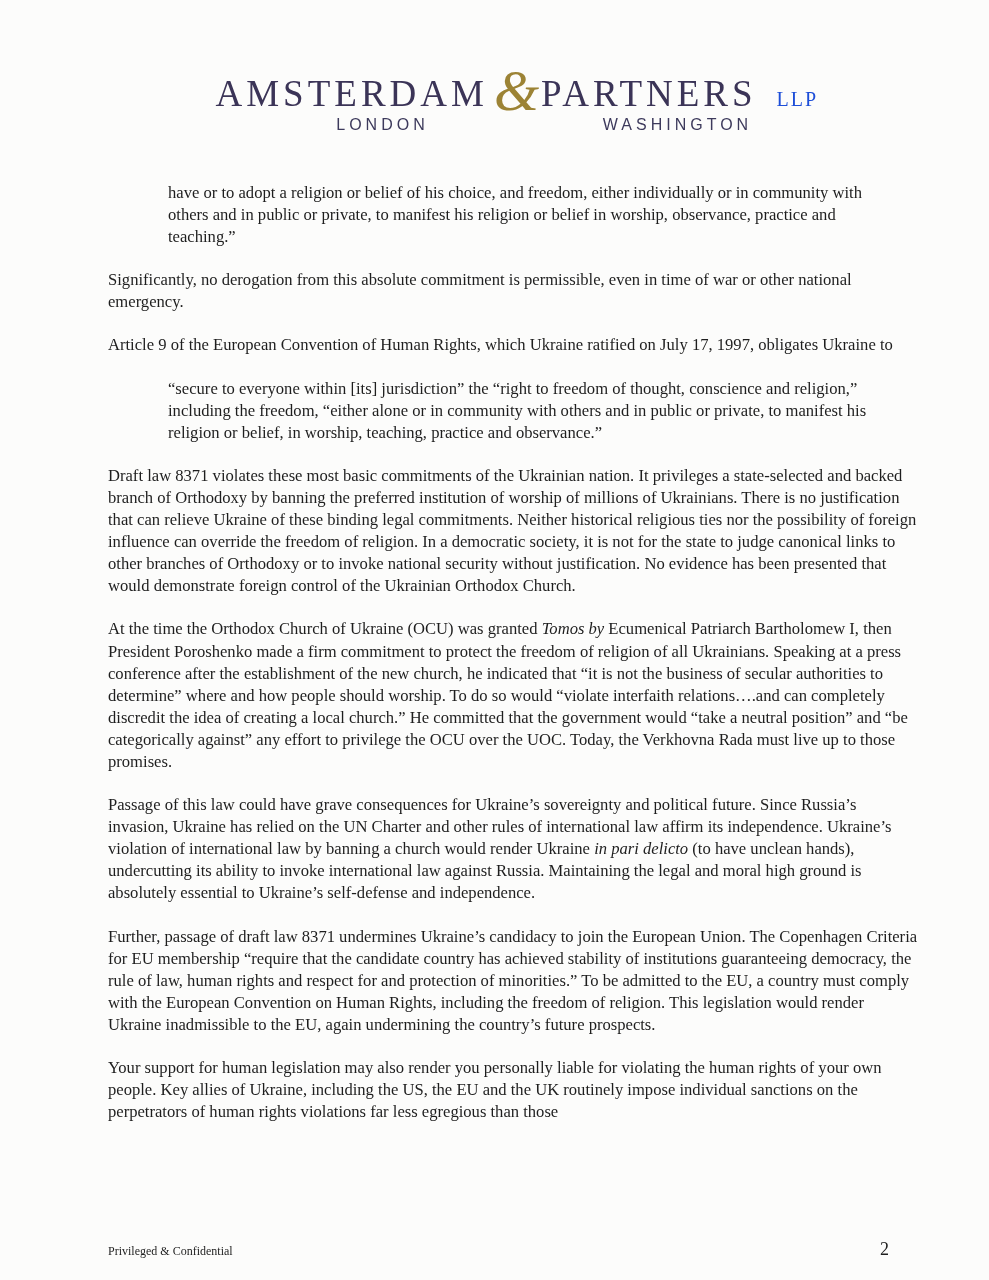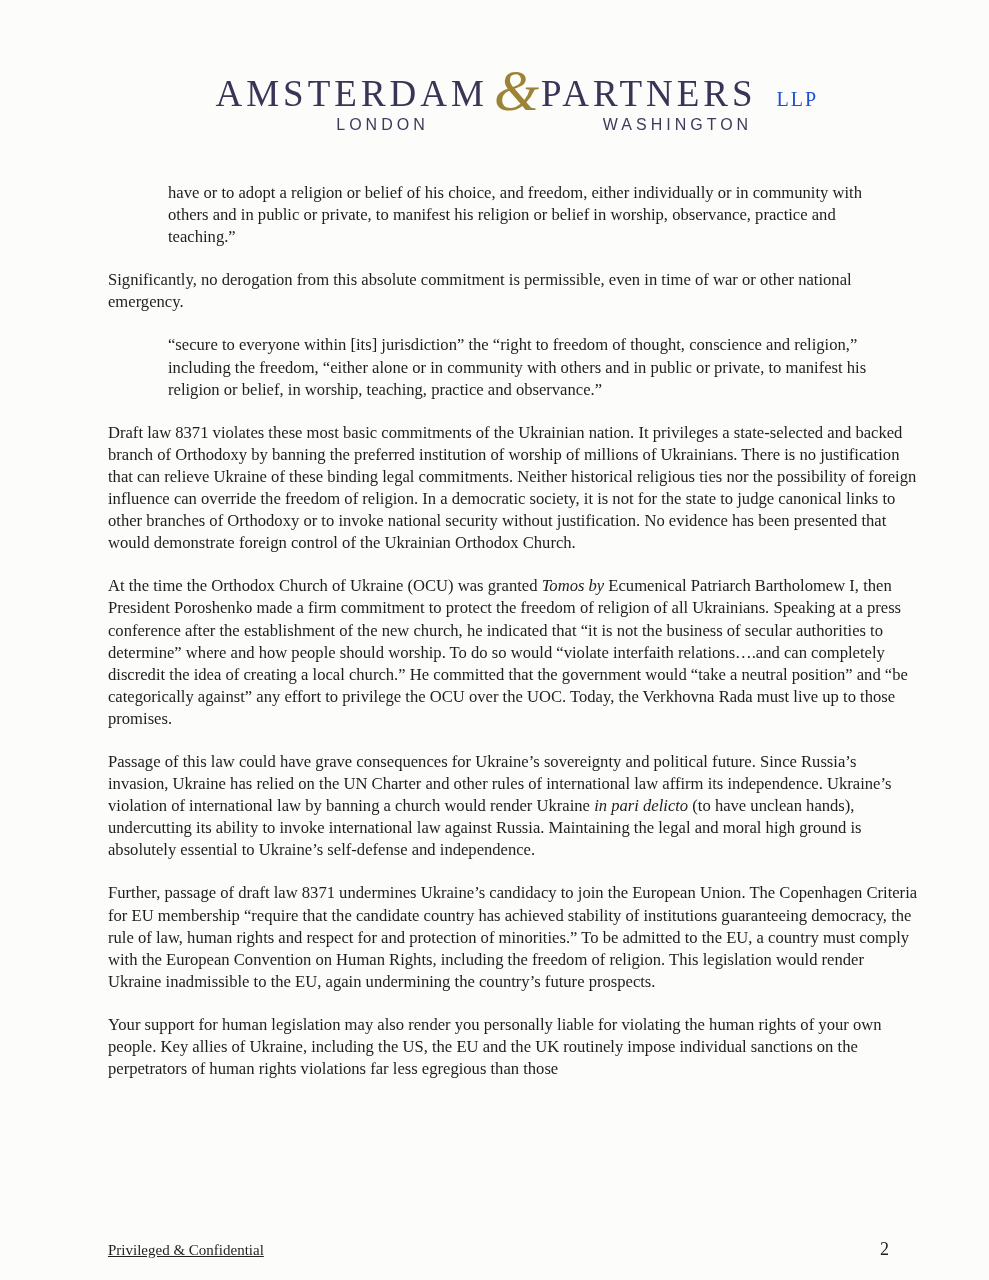--- a/index.html
+++ b/index.html
@@ -97,22 +97,21 @@
   .page-footer {
     position: absolute;
     left: 108px;
     right: 100px;
     bottom: 20px;
     display: flex;
     justify-content: space-between;
     align-items: baseline;
   }
   .footer-label {
-    font-size: 15px;
-    text-decoration: underline;
+    font-size: 12px;
   }
   .page-number {
     font-size: 18px;
   }
 </style>
 </head>
 <body>
 
 <div class="page">
 
@@ -128,20 +127,21 @@
       <span class="city-right">WASHINGTON</span>
     </div>
   </header>
 
   <main class="doc-body">
 
     <blockquote>have or to adopt a religion or belief of his choice, and freedom, either individually or in community with others and in public or private, to manifest his religion or belief in worship, observance, practice and teaching.”</blockquote>
 
     <p>Significantly, no derogation from this absolute commitment is permissible, even in time of war or other national emergency.</p>
 
+    <p>Article 9 of the European Convention of Human Rights, which Ukraine ratified on July 17, 1997, obligates Ukraine to</p>
 
     <blockquote>“secure to everyone within [its] jurisdiction” the “right to freedom of thought, conscience and religion,” including the freedom, “either alone or in community with others and in public or private, to manifest his religion or belief, in worship, teaching, practice and observance.”</blockquote>
 
     <p>Draft law 8371 violates these most basic commitments of the Ukrainian nation. It privileges a state-selected and backed branch of Orthodoxy by banning the preferred institution of worship of millions of Ukrainians. There is no justification that can relieve Ukraine of these binding legal commitments. Neither historical religious ties nor the possibility of foreign influence can override the freedom of religion. In a democratic society, it is not for the state to judge canonical links to other branches of Orthodoxy or to invoke national security without justification. No evidence has been presented that would demonstrate foreign control of the Ukrainian Orthodox Church.</p>
 
     <p><span>At the time the Orthodox Church of Ukraine (OCU) was granted </span><em>Tomos by</em><span> Ecumenical Patriarch Bartholomew I, then President Poroshenko made a firm commitment to protect the freedom of religion of all Ukrainians. Speaking at a press conference after the establishment of the new church, he indicated that “it is not the business of secular authorities to determine” where and how people should worship. To do so would “violate interfaith relations….and can completely discredit the idea of creating a local church.” He committed that the government would “take a neutral position” and “be categorically against” any effort to privilege the OCU over the UOC. Today, the Verkhovna Rada must live up to those promises.</span></p>
 
     <p><span>Passage of this law could have grave consequences for Ukraine’s sovereignty and political future. Since Russia’s invasion, Ukraine has relied on the UN Charter and other rules of international law affirm its independence. Ukraine’s violation of international law by banning a church would render Ukraine </span><em>in pari delicto</em><span> (to have unclean hands), undercutting its ability to invoke international law against Russia. Maintaining the legal and moral high ground is absolutely essential to Ukraine’s self-defense and independence.</span></p>
 
     <p>Further, passage of draft law 8371 undermines Ukraine’s candidacy to join the European Union. The Copenhagen Criteria for EU membership “require that the candidate country has  achieved stability of institutions guaranteeing democracy, the rule of law, human rights and respect for and protection of minorities.” To be admitted to the EU, a country must comply with the European Convention on Human Rights, including the freedom of religion. This legislation would render Ukraine inadmissible to the EU, again undermining the country’s future prospects.</p>

